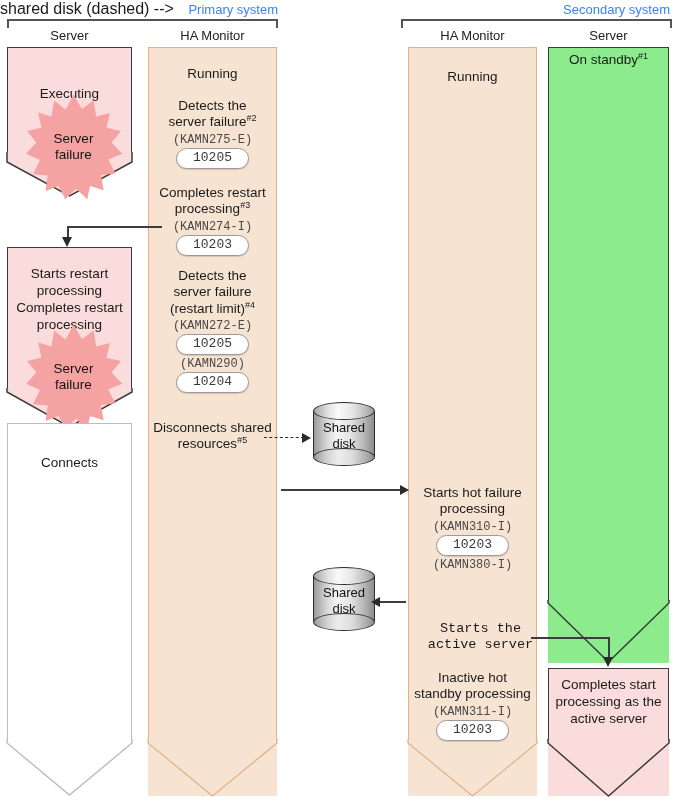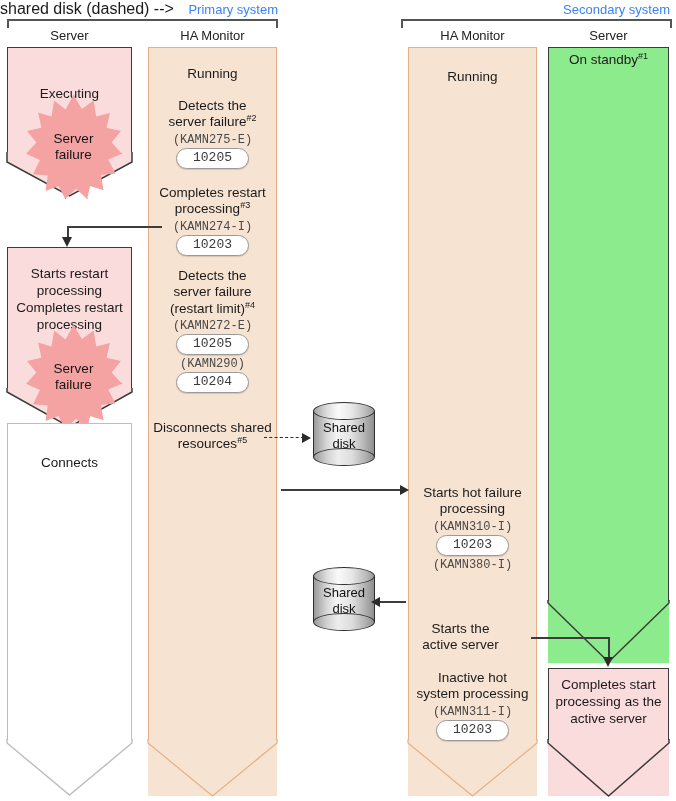--- a/index.html
+++ b/index.html
@@ -320,28 +320,28 @@
 
   <div class="step" style="left:404px; top:485px; width:137px;">
     <span>Starts hot failure</span><br>
     <span>processing</span><br>
     <span class="code">(KAMN310-I)</span><br>
     <span class="pill">10203</span><br>
     <span class="code">(KAMN380-I)</span>
   </div>
 
 
-  <div class="step" style="left:392px; top:621px; width:137px;">
+  <div class="step" style="left:412px; top:621px; width:137px;font-family:Liberation Mono, monospace;">
     <span>Starts the</span><br>
     <span>active server</span>
   </div>
 
   <div class="step" style="left:404px; top:670px; width:137px;">
     <span>Inactive hot</span><br>
-    <span>system processing</span><br>
+    <span>standby processing</span><br>
     <span class="code">(KAMN311-I)</span><br>
     <span class="pill">10203</span>
   </div>
 
   
   <div class="abs box-green" style="left:548px; top:47px; width:121px; height:555px; border-bottom:none;"></div>
   <div class="abs" style="left:548px; top:601px; width:121px; height:62px; background:#8ceb8c;"></div>
   <svg class="abs" width="123" height="64" style="left:547px; top:600px;">
     <polyline points="1,0 1,3 61.5,62 122,3 122,0" fill="none" stroke="#3b3b3b" stroke-width="1.5"></polyline>
   </svg>

